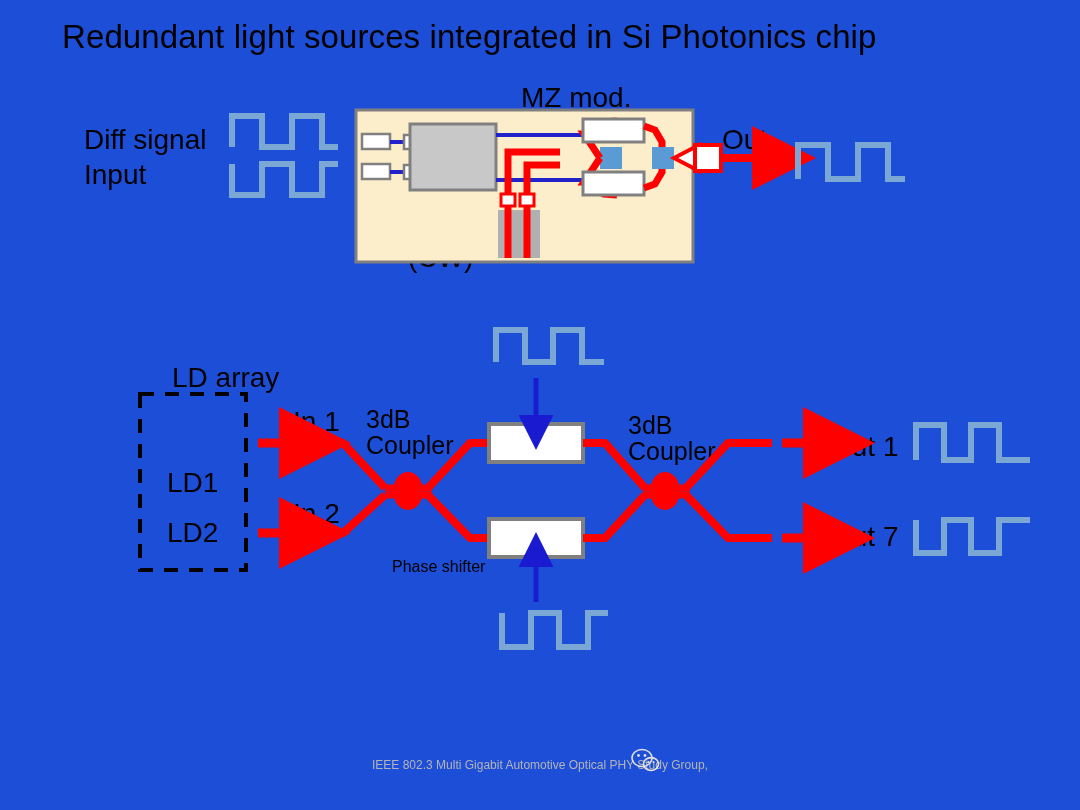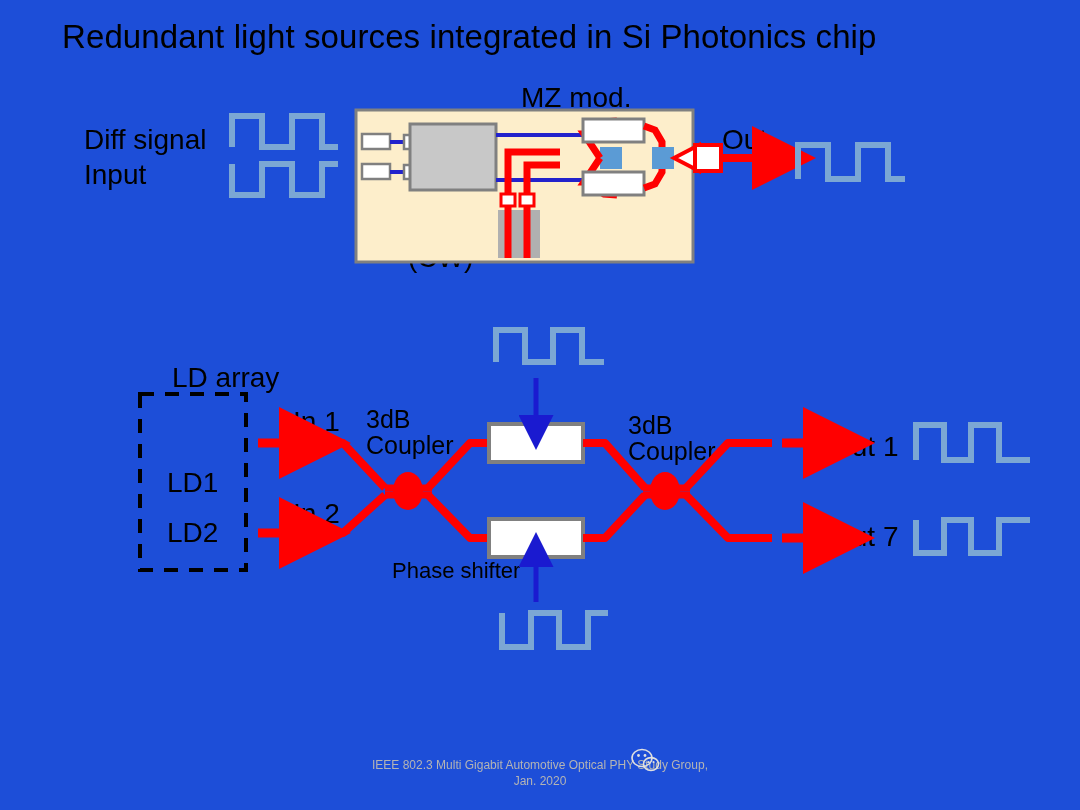--- a/index.html
+++ b/index.html
@@ -31,21 +31,21 @@
     color: #000000;
     white-space: nowrap;
   }
   .lbl {
     position: absolute;
     white-space: nowrap;
     color: #000000;
   }
   .lbl-24 { font-size: 28px; }
   .lbl-19 { font-size: 25px; }
-  .lbl-17 { font-size: 22px; }
+  .lbl-17 { font-size: 16px; }
 
   svg.layer {
     position: absolute;
     left: 0; top: 0;
     width: 1080px;
     height: 810px;
     overflow: visible;
   }
   .footer {
     position: absolute;
@@ -211,21 +211,20 @@
       <polyline points="916,460 916,425 944,425 944,460 971,460 971,425 999,425 999,460 1030,460" fill="none" stroke="#7ba7d4" stroke-width="6" stroke-linejoin="miter" stroke-linecap="butt"></polyline>
     </g>
 
     <g>
       <polyline points="916,520 916,553 944,553 944,520 971,520 971,553 999,553 999,520 1030,520" fill="none" stroke="#7ba7d4" stroke-width="6" stroke-linejoin="miter" stroke-linecap="butt"></polyline>
     </g>
   </svg>
 
   <div class="footer">
     <div>IEEE 802.3 Multi Gigabit Automotive Optical PHY Study Group,</div>
-    <div>Jan. 2020</div>
   </div>
 
   <svg class="wm-logo" viewBox="0 0 30 26">
     <ellipse cx="11" cy="10" rx="10" ry="8.5" fill="none" stroke="#e0e0e0" stroke-width="1.6"></ellipse>
     <circle cx="7.5" cy="7.5" r="1.4" fill="#e0e0e0"></circle>
     <circle cx="14" cy="7.5" r="1.4" fill="#e0e0e0"></circle>
     <ellipse cx="20" cy="16" rx="7.5" ry="6.4" fill="none" stroke="#e0e0e0" stroke-width="1.6"></ellipse>
     <circle cx="17.5" cy="14" r="1.1" fill="#e0e0e0"></circle>
     <circle cx="22.5" cy="14" r="1.1" fill="#e0e0e0"></circle>
   </svg>

